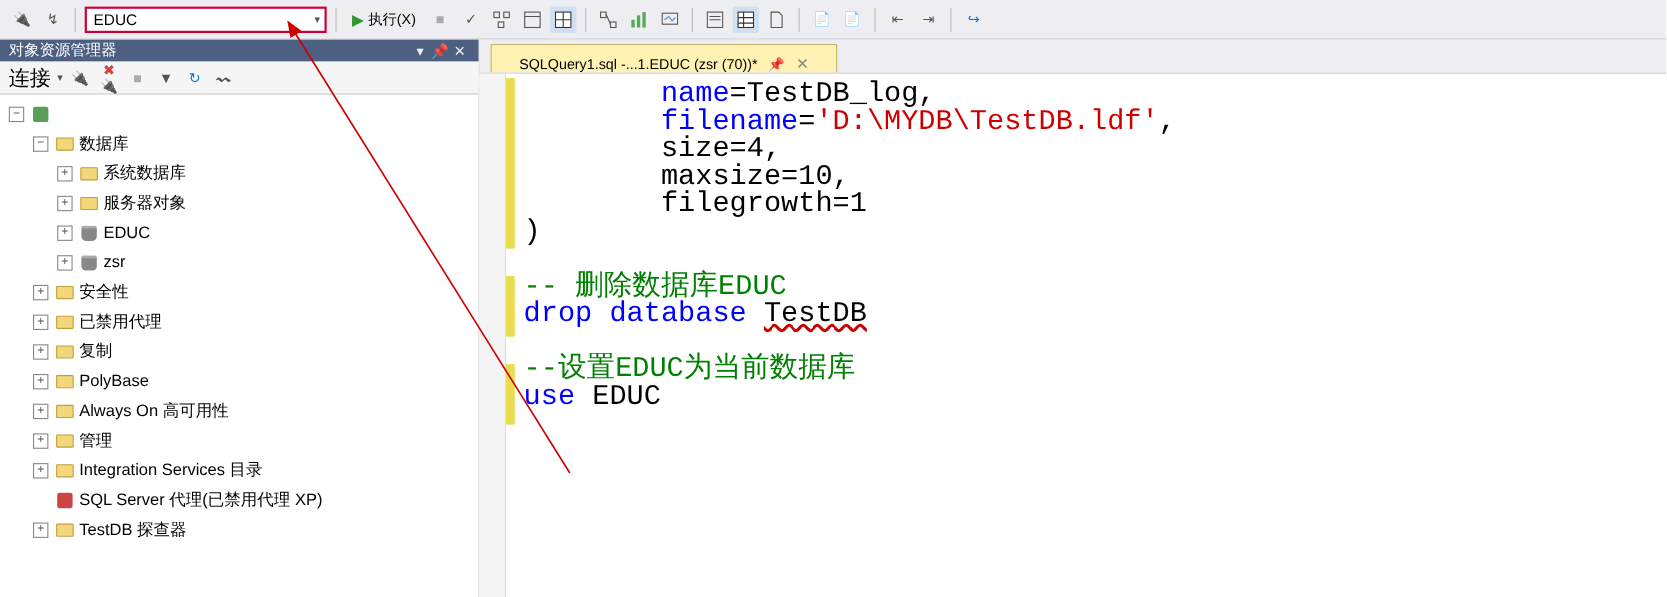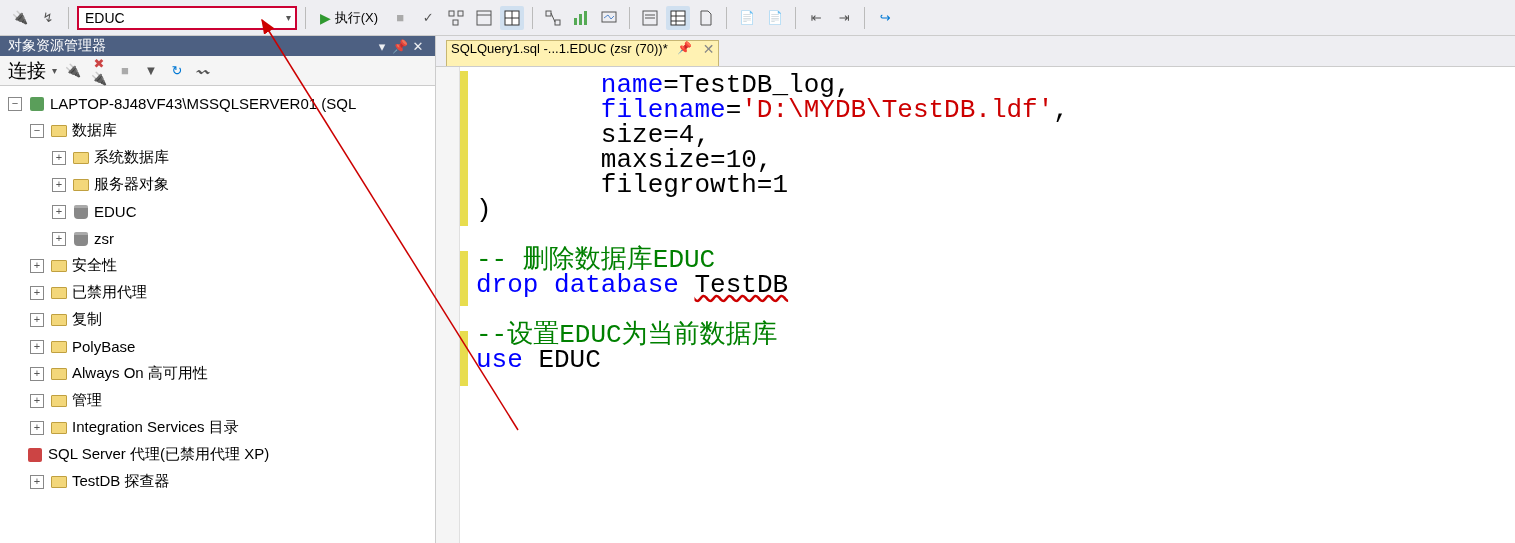--- a/index.html
+++ b/index.html
@@ -186,22 +186,22 @@
       display: flex;
       align-items: flex-end;
       padding-left: 10px;
     }
     .tab {
       background: #fff2b3;
       border: 1px solid #c7b673;
       border-bottom: none;
       height: 26px;
       display: flex;
-      align-items: flex-start;
-      padding: 0 4px;
+      align-items: flex-end;
+      padding: 0 25px;
       gap: 10px;
       font-size: 13px;
     }
     .tab .pin { color: #888; font-size: 12px; cursor: pointer; }
     .tab .close { color: #888; font-size: 14px; cursor: pointer; }
     .editor {
       flex: 1;
       background: #fff;
       display: flex;
       border-top: 1px solid #ccc;
@@ -356,21 +356,20 @@
       <span class="cb-icon" style="color:#0078d4">↻</span>
       <span class="cb-icon">〰</span>
     </div>
 
     <div class="tree">
       <div class="tree-node" style="padding-left:8px">
         <span class="expander">−</span>
         <span class="node-icon">
             <span class="server-icon"></span>
           </span>
-        <span>LAPTOP-8J48VF43\MSSQLSERVER01 (SQL</span>
       </div>
 
       <div class="tree-node" style="padding-left:30px">
         <span class="expander">−</span>
         <span class="node-icon">
             <span class="folder-icon"></span>
           </span>
         <span>数据库</span>
       </div>
 
@@ -445,21 +444,21 @@
           </span>
         <span>管理</span>
       </div>
       <div class="tree-node" style="padding-left:30px">
         <span class="expander">+</span>
         <span class="node-icon">
             <span class="folder-icon"></span>
           </span>
         <span>Integration Services 目录</span>
       </div>
-      <div class="tree-node" style="padding-left:26px">
+      <div class="tree-node" style="padding-left:50px">
         <span class="node-icon">
             <span class="agent-icon"></span>
           </span>
         <span>SQL Server 代理(已禁用代理 XP)</span>
       </div>
       <div class="tree-node" style="padding-left:30px">
         <span class="expander">+</span>
         <span class="node-icon">
             <span class="folder-icon"></span>
           </span>

